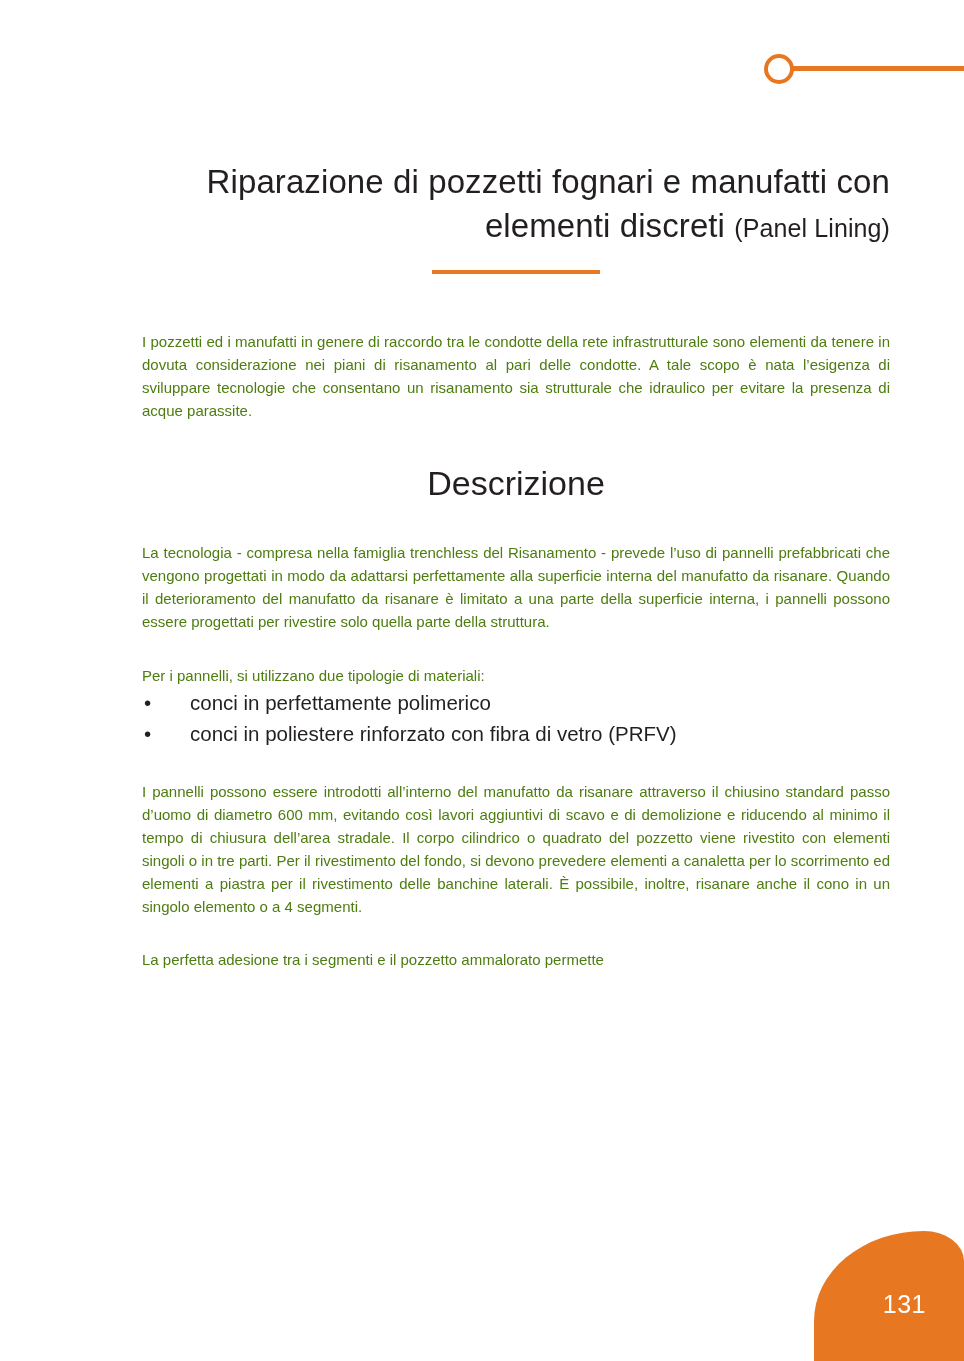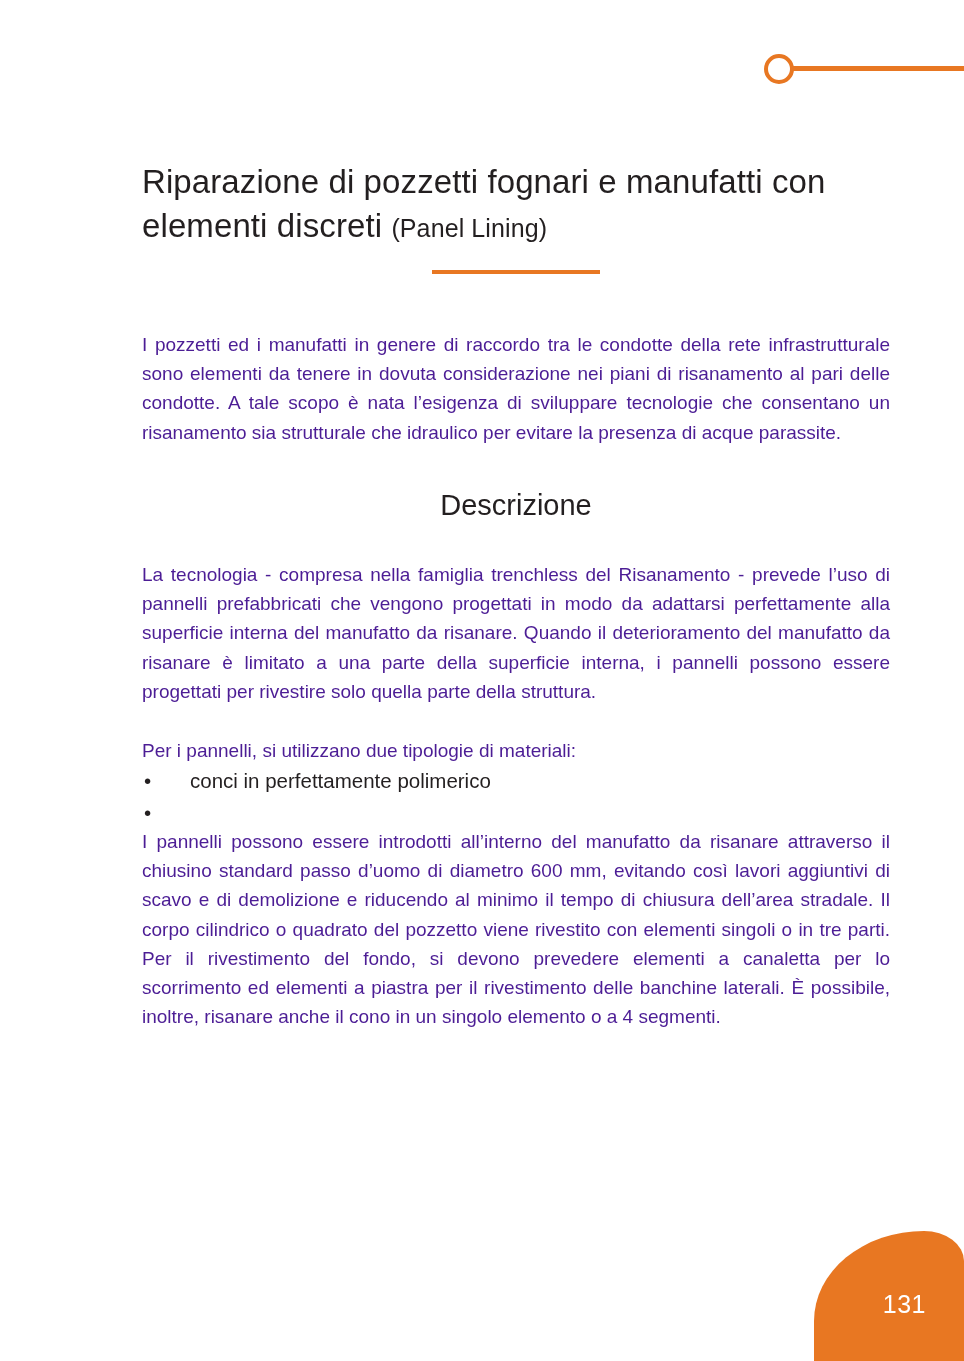--- a/index.html
+++ b/index.html
@@ -65,54 +65,54 @@
 
   
   .content {
     position: absolute;
     left: 142px;
     top: 160px;
     width: 748px;
   }
 
   .doc-title {
-    text-align: left;
+    text-align: right;
     font-size: 33px;
     font-weight: 400;
     line-height: 1.33;
     color: #231f20;
     margin: 0;
     letter-spacing: 0.1px;
   }
   .doc-title .subtitle-inline {
     font-size: 25px;
   }
 
   .title-rule {
     width: 168px;
     height: 4px;
     background: #e87722;
     margin: 22px auto 0 auto;
   }
 
   .section-heading {
     text-align: center;
-    font-size: 29px;
+    font-size: 34px;
     font-weight: 400;
     margin: 0;
     color: #231f20;
   }
 
   p.body {
-    font-size: 19px;
+    font-size: 15px;
     line-height: 1.54;
     text-align: justify;
     text-justify: inter-word;
     margin: 0;
-    color: #4c1d95;
+    color: #4d7c0f;
     hyphens: manual;
   }
   p.body.noj {
     text-align: left;
   }
 
   .gap-intro  { height: 56px; }
   .gap-a      { height: 42px; }
   .gap-b      { height: 38px; }
   .gap-c      { height: 30px; }
@@ -161,26 +161,27 @@
   <div class="gap-b"></div>
 
   <p class="body">La tecnologia - compresa nella famiglia trenchless del Risanamento - prevede l’uso di pannelli prefabbricati che vengono progettati in modo da adattarsi perfettamente alla superficie interna del manufatto da risanare. Quando il deterioramento del manufatto da risanare è limitato a una parte della superficie interna, i pannelli possono essere progettati per rivestire solo quella parte della struttura.</p>
 
   <div class="gap-c"></div>
 
   <p class="body noj">Per i pannelli, si utilizzano due tipologie di materiali:</p>
 
   <ul class="bullets">
     <li><span class="dot">•</span><span>conci in perfettamente polimerico</span></li>
-    <li><span class="dot">•</span></li>
+    <li><span class="dot">•</span><span>conci in poliestere rinforzato con fibra di vetro (PRFV)</span></li>
   </ul>
 
   <div class="gap-d"></div>
 
   <p class="body">I pannelli possono essere introdotti all’interno del manufatto da risanare attraverso il chiusino standard passo d’uomo di diametro 600 mm, evitando così lavori aggiuntivi di scavo e di demolizione e riducendo al minimo il tempo di chiusura dell’area stradale. Il corpo cilindrico o quadrato del pozzetto viene rivestito con elementi singoli o in tre parti. Per il rivestimento del fondo, si devono prevedere elementi a canaletta per lo scorrimento ed elementi a piastra per il rivestimento delle banchine laterali. È possibile, inoltre, risanare anche il cono in un singolo elemento o a 4 segmenti.</p>
 
   <div class="gap-e"></div>
 
+  <p class="body noj">La perfetta adesione tra i segmenti e il pozzetto ammalorato permette</p>
 
 </div>
 
 <div class="page-blob"></div>
 <div class="page-number">131</div>
 
 </body></html>

